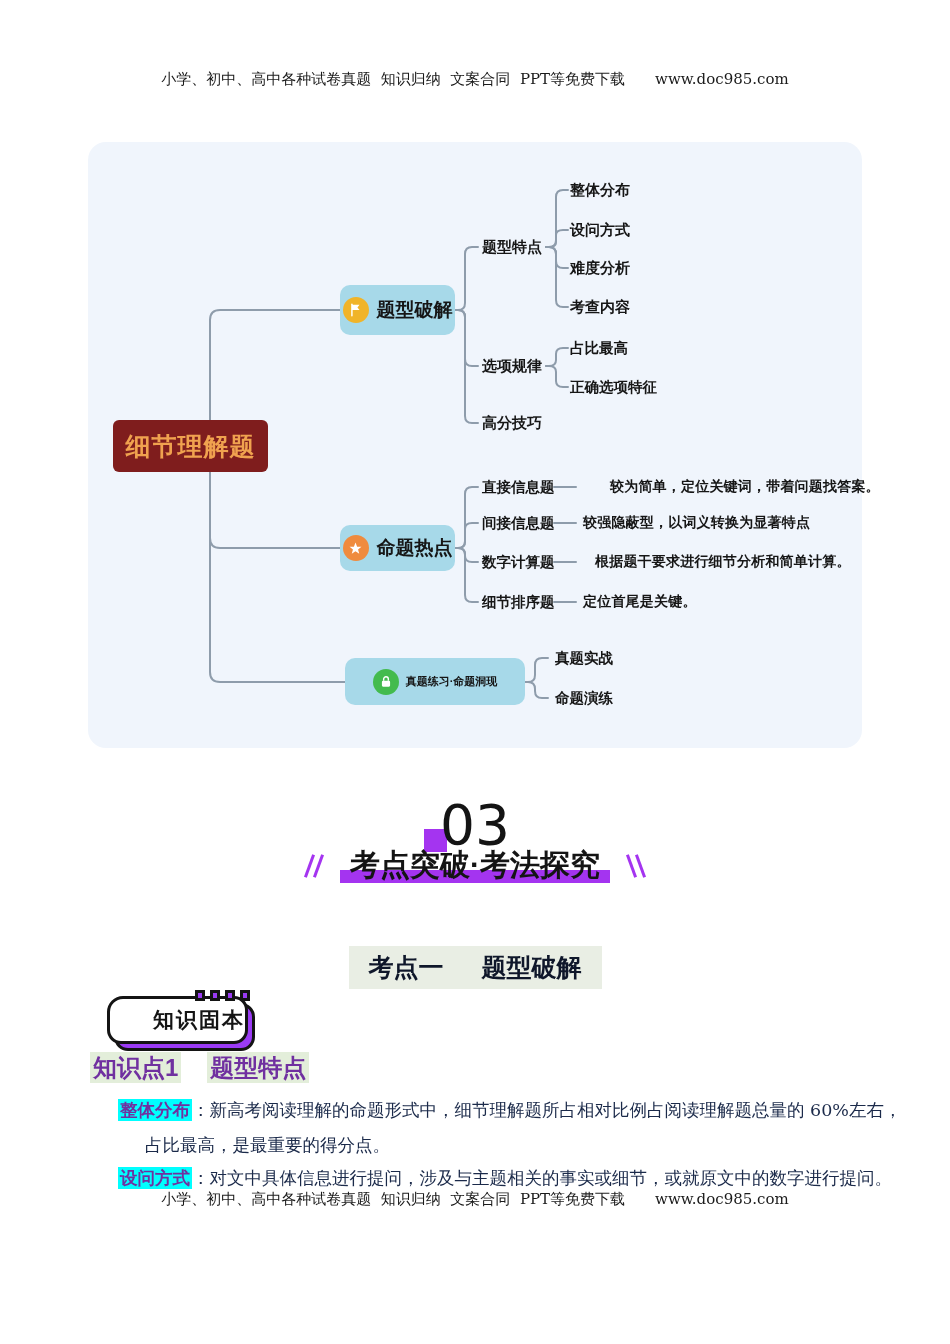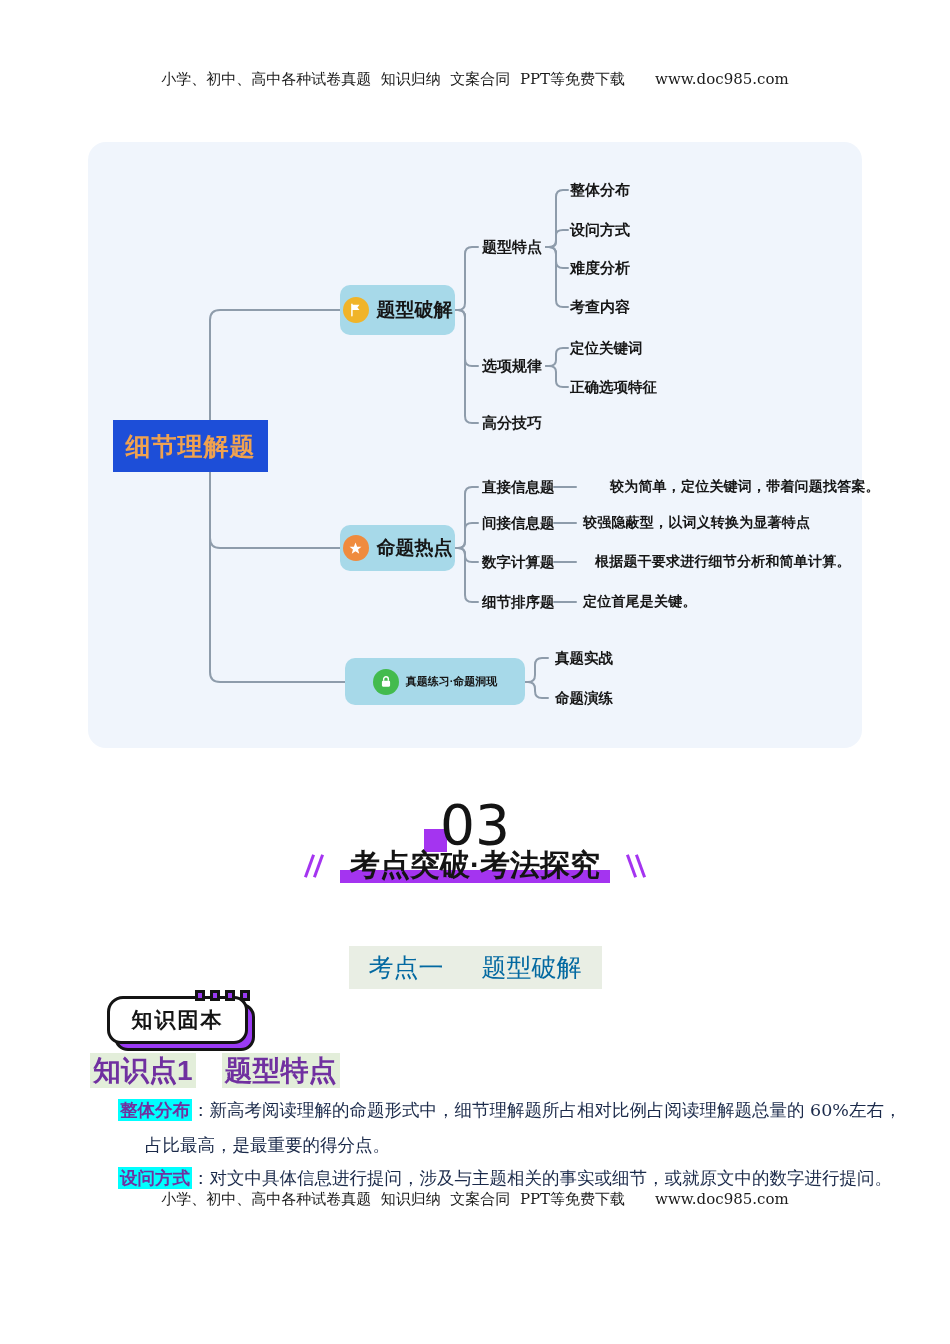--- a/index.html
+++ b/index.html
@@ -20,21 +20,21 @@
     background:#f0f5fc; border-radius:18px;
   }
   .panel svg.lines { position:absolute; left:0; top:0; }
   .node {
     position:absolute; display:flex; align-items:center; justify-content:center;
     background:#a7d9e9; border-radius:10px; gap:8px;
   }
   .node .nlabel { font-weight:700; color:#161616; }
   .node-root {
     position:absolute; display:flex; align-items:center; justify-content:center;
-    background:#1d4ed8; border-radius:0;
+    background:#7f1d1d; border-radius:6px;
   }
   .node-root .nlabel { color:#f0a24f; font-weight:700; font-size:25px; letter-spacing:1px; }
   .icon-circle {
     width:26px; height:26px; border-radius:50%; flex:0 0 auto;
     display:flex; align-items:center; justify-content:center;
   }
   .mm-text { position:absolute; transform:translateY(-50%); white-space:nowrap; color:#161616; }
   .g-label { font-size:15px; font-weight:700; }
   .c-label { font-size:14.5px; font-weight:700; }
   .mm-desc { font-size:14px; font-weight:700; letter-spacing:0.2px; }
@@ -54,38 +54,38 @@
   .sec-title {
     position:relative; display:inline-block; padding:0 8px;
     font-size:30px; font-weight:700; color:#141414; line-height:1.25;
   }
   .sec-title .bar { position:absolute; left:-2px; right:-2px; bottom:1px; height:13px;
                     background:#a434f0; z-index:0; }
   .sec-title .txt { position:relative; z-index:1; }
   
   .kaodian-wrap { position:absolute; left:0; top:946px; width:950px; text-align:center; }
   .kaodian { display:inline-block; background:#e9eee4; padding:5px 20px;
-             font-size:25px; font-weight:400; color:#0369a1; }
+             font-size:25px; font-weight:700; color:#0f172a; }
   .kaodian .gap { display:inline-block; width:38px; }
   
   .badge-shadow {
     position:absolute; left:114px; top:1003px; width:141px; height:48px;
     background:#9b3bf5; border:3px solid #141414; border-radius:14px;
   }
   .badge {
     position:absolute; left:107px; top:996px; width:141px; height:48px;
     background:#ffffff; border:3px solid #141414; border-radius:16px 14px 14px 14px;
-    display:flex; align-items:center; justify-content:center;
+    display:flex; align-items:center; justify-content:flex-end;
   }
   .badge .btxt { font-size:21px; font-weight:700; color:#141414; letter-spacing:2px; }
   .badge-squares { position:absolute; left:195px; top:990px; display:flex; gap:5px; z-index:3; }
   .badge-squares i { display:block; width:10px; height:11px; background:#9b3bf5;
                      border:3px solid #141414; }
   
-  .kp-line { position:absolute; left:90px; top:1052px; font-size:28px; font-weight:700;
+  .kp-line { position:absolute; left:90px; top:1052px; font-size:24px; font-weight:700;
              color:#7030a0; }
   .kp-hl { background:#e3eeda; padding:2px 3px; }
   .kp-gap { display:inline-block; width:26px; }
   
   .body-line { position:absolute; font-family:"DejaVu Serif", serif; font-size:17.5px;
                color:#1b2a4a; white-space:nowrap; }
   .term { background:#00ffff; color:#7030a0; font-weight:700; padding:1px 2px; }
 </style>
 </head>
 <body>
@@ -161,21 +161,21 @@
     </div>
 
     <div class="mm-text g-label" style="left:394px; top:105px;">题型特点</div>
     <div class="mm-text g-label" style="left:394px; top:224px;">选项规律</div>
     <div class="mm-text g-label" style="left:394px; top:281px;">高分技巧</div>
 
     <div class="mm-text g-label" style="left:482px; top:48px;">整体分布</div>
     <div class="mm-text g-label" style="left:482px; top:88px;">设问方式</div>
     <div class="mm-text g-label" style="left:482px; top:126px;">难度分析</div>
     <div class="mm-text g-label" style="left:482px; top:165px;">考查内容</div>
-    <div class="mm-text c-label" style="left:482px; top:206px;">定位关键词</div>
+    <div class="mm-text c-label" style="left:482px; top:206px;">占比最高</div>
     <div class="mm-text c-label" style="left:482px; top:245px;">正确选项特征</div>
 
     <div class="mm-text c-label" style="left:394px; top:345px;">直接信息题</div>
     <div class="mm-text c-label" style="left:394px; top:381px;">间接信息题</div>
     <div class="mm-text c-label" style="left:394px; top:420px;">数字计算题</div>
     <div class="mm-text c-label" style="left:394px; top:460px;">细节排序题</div>
     <div class="mm-text mm-desc" style="left:495px; top:345px;margin-left:27px;">较为简单，定位关键词，带着问题找答案。</div>
     <div class="mm-text mm-desc" style="left:495px; top:381px;">较强隐蔽型，以词义转换为显著特点</div>
     <div class="mm-text mm-desc" style="left:495px; top:420px;margin-left:12px;">根据题干要求进行细节分析和简单计算。</div>
     <div class="mm-text mm-desc" style="left:495px; top:460px;">定位首尾是关键。</div>

